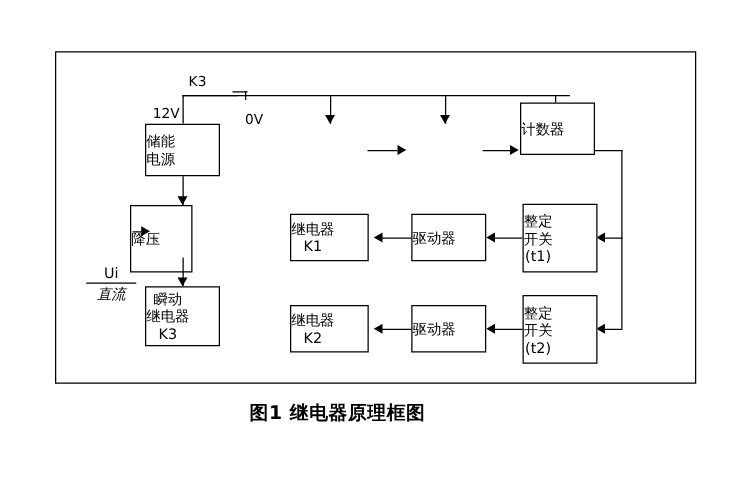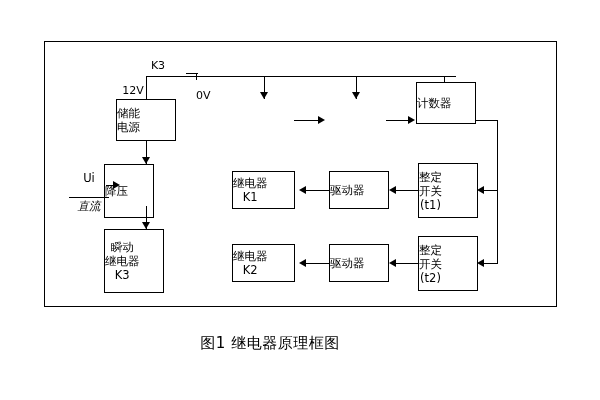--- a/index.html
+++ b/index.html
@@ -90,32 +90,33 @@
   .ui-label {
     position: absolute;
     left: 69px;
     top: 171px;
     width: 40px;
     font-size: 11.5px;
     line-height: 14px;
     text-align: center;
     color: #000000;
   }
-  .ui-label .top { border-bottom: 1px solid #000000; padding-bottom: 12px; }
+  .ui-label .top { border-bottom: 1px solid #000000; padding-bottom: 1px; margin-top: 40px; }
   .ui-label .bot { padding-top: 1px; font-style: italic; }
   
   .caption {
     position: absolute;
     left: 0;
-    top: 334px;
+    top: 321px;
     width: 540px;
     text-align: center;
     font-size: 15px;
     color: #000000;
     letter-spacing: 0.5px;
+    font-weight: bold;
   }
   
   .sw-stub {
     position: absolute;
     border-top: 1px solid #000000;
     height: 0;
   }
 </style>
 </head>
 <body>
@@ -152,21 +153,21 @@
   <div class="ui-label">
     <div class="top">Ui</div>
     <div class="bot">直流</div>
   </div>
   <div class="hline" style="left:106px; top:185px; width:8px;"></div>
   <div class="arrow right" style="left:113px; top:181px;"></div>
 
   <div class="vline" style="left:146px; top:206px; height:23px;"></div>
   <div class="arrow down" style="left:142px; top:222px;"></div>
 
-  <div class="block" style="left:104px; top:229px; width:60px; height:64px;">
+  <div class="block" style="left:116px; top:229px; width:60px; height:48px;">
     <span>瞬动
 继电器
 K3</span>
   </div>
 
   <div class="hline" style="left:146px; top:76px; width:310px;"></div>
 
   <div class="vline" style="left:264px; top:76px; height:23px;"></div>
   <div class="arrow down" style="left:260px; top:92px;"></div>
 

